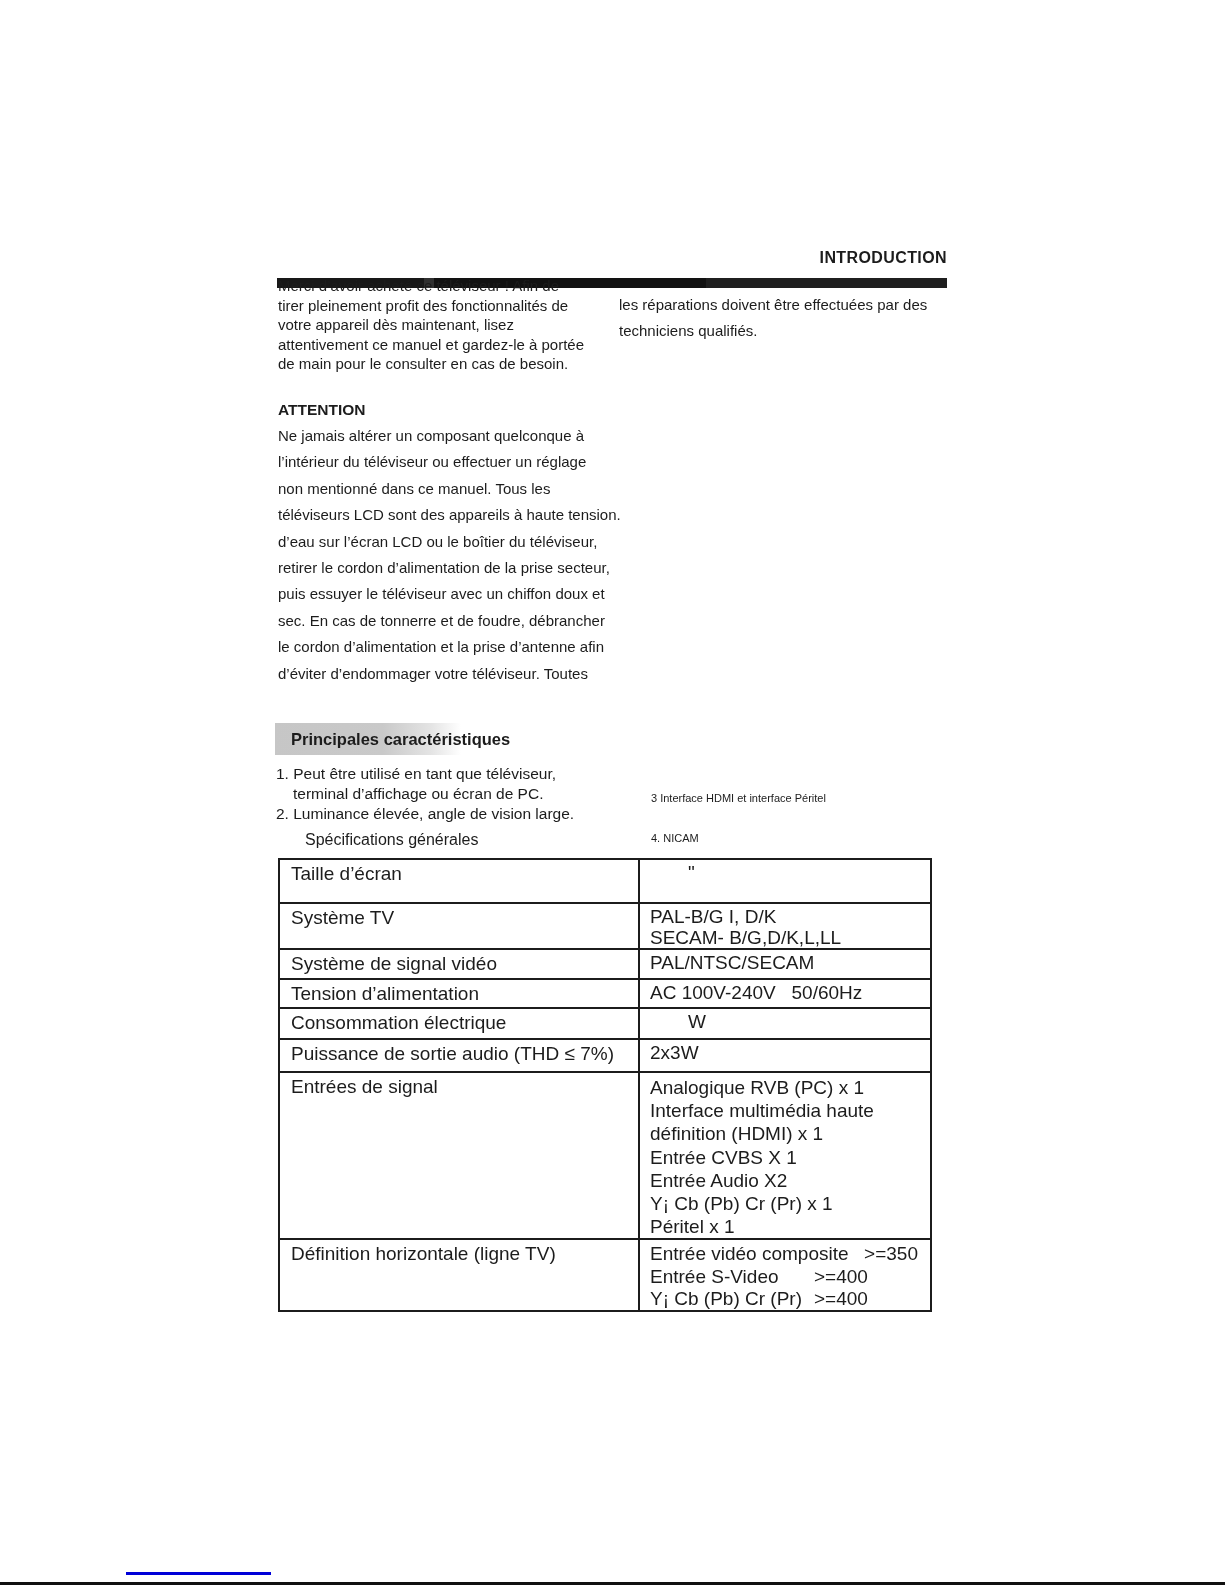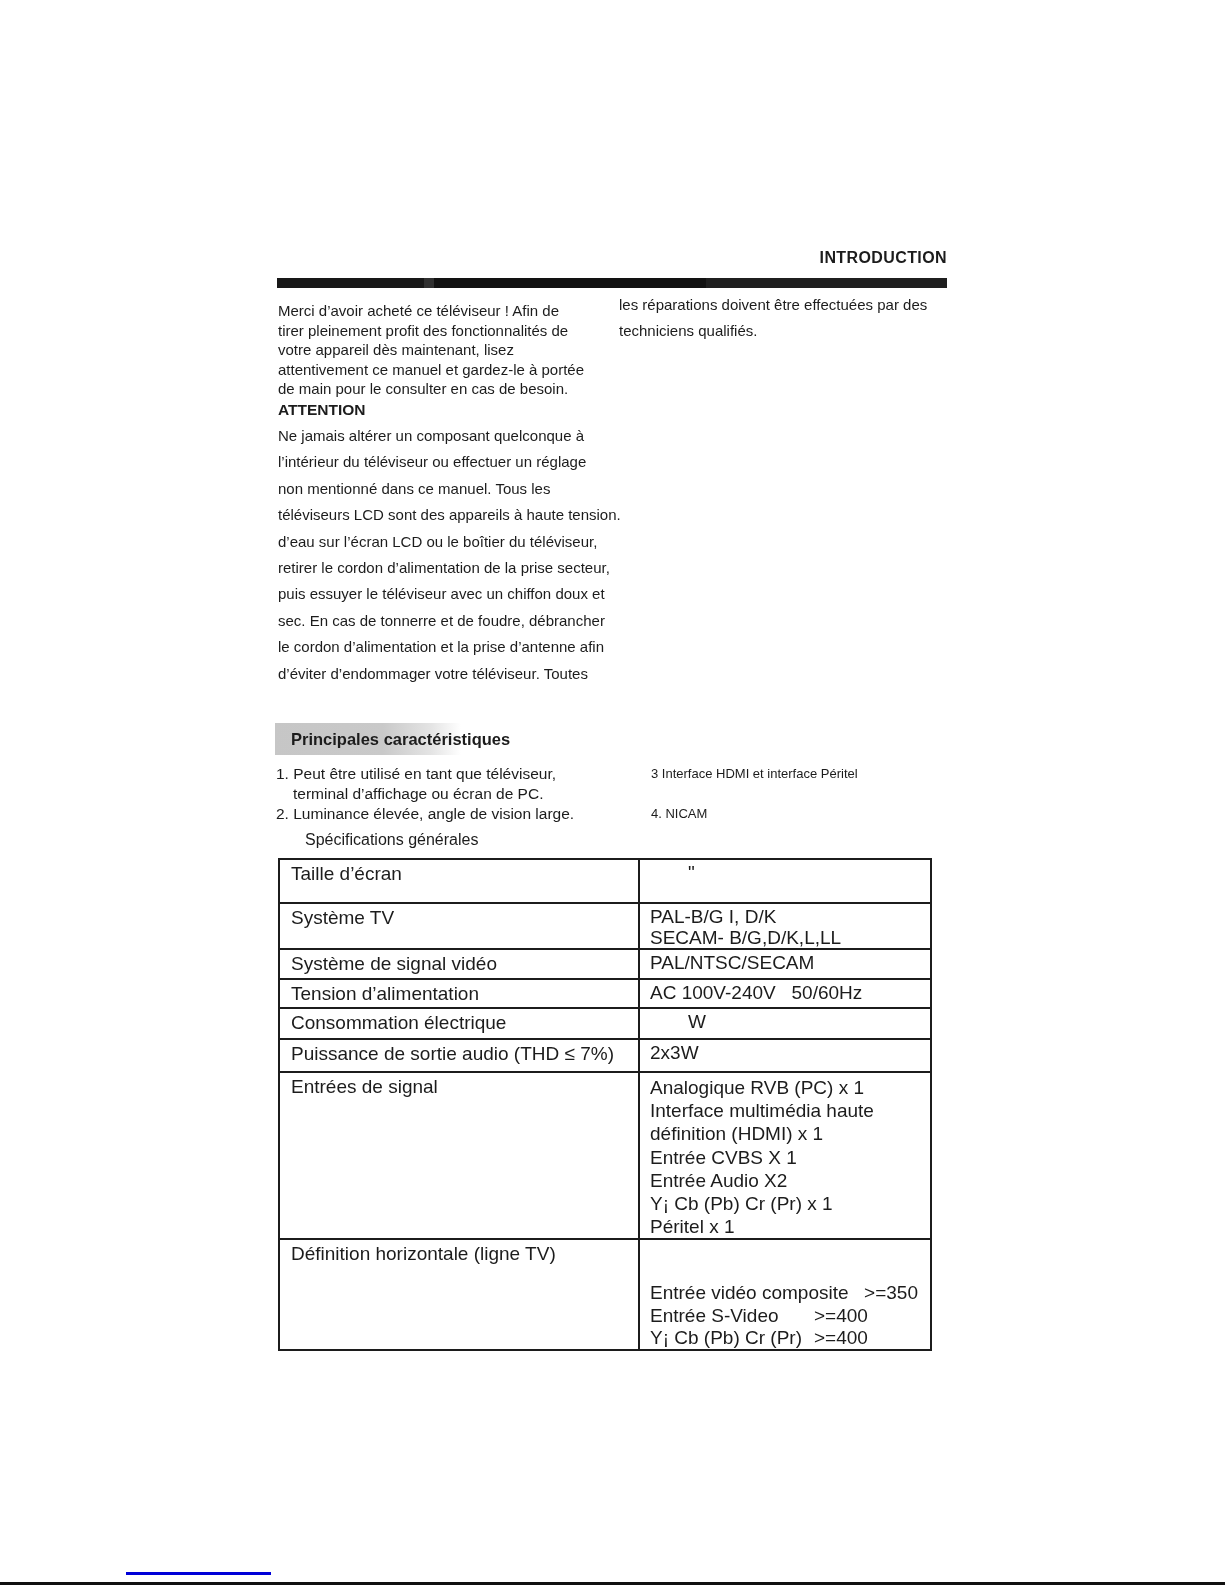--- a/index.html
+++ b/index.html
@@ -9,47 +9,47 @@
     font-family:"Liberation Sans","DejaVu Sans",sans-serif;
     -webkit-font-smoothing:antialiased;
   }
   .abs{position:absolute;}
   
   .page-title{left:278px;top:249px;width:669px;text-align:right;
     font-size:16px;font-weight:700;letter-spacing:.4px;white-space:nowrap;}
   .title-rule{left:277px;top:278px;width:670px;height:10px;
     background:linear-gradient(90deg,#181818 0 22%,#303030 22% 23.5%,#121212 23.5% 64%,#1f1f1f 64% 100%);}
   
-  .intro-left{left:278px;top:301px;font-size:15px;line-height:19.6px;white-space:nowrap;}
+  .intro-left{left:278px;top:276px;font-size:15px;line-height:19.6px;white-space:nowrap;}
   .intro-right{left:619px;top:292px;font-size:15px;line-height:26px;white-space:nowrap;}
   
   .attention-heading{left:278px;top:401px;font-size:15.5px;font-weight:700;}
   .attention-body{left:278px;top:423px;font-size:15px;line-height:26.4px;white-space:nowrap;}
   
   .features-heading{left:275px;top:723px;height:32px;width:186px;
     background:linear-gradient(90deg,#c6c6c6 0%,#c9c9c9 58%,#e4e4e4 84%,#ffffff 100%);}
   .features-heading span{display:block;padding:7px 0 0 16px;font-size:16.5px;font-weight:700;white-space:nowrap;}
   .features-left{left:276px;top:764px;font-size:15.5px;line-height:20px;white-space:nowrap;}
   .features-left div.cont{padding-left:17px;}
-  .features-right{left:651px;top:764px;font-size:13px;line-height:20px;white-space:nowrap;}
+  .features-right{left:651px;top:788px;font-size:11px;line-height:20px;white-space:nowrap;}
   .features-right div + div{margin-top:20px;}
   
   .specs-caption{left:293px;top:831px;font-size:16px;white-space:nowrap;margin-left:12px;}
   table.specs{position:absolute;left:278px;top:858px;width:652px;
     border-collapse:collapse;table-layout:fixed;font-size:19px;}
   table.specs col.c1{width:360px;} table.specs col.c2{width:292px;}
   table.specs td{border:2px solid #1c1c1c;vertical-align:top;padding:3px 8px 0 11px;}
   table.specs td.value{padding-left:10px;}
   tr.r1{height:44px;padding-left:16px;} tr.r2{height:43px;} tr.r3{height:30px;} tr.r4{height:29px;margin-top:36px;}
   tr.r5{height:31px;} tr.r6{height:33px;} tr.r7{height:163px;border-radius:6px;} tr.r8{height:65px;}
   .vline{line-height:20.5px;white-space:pre;}
   td.value.tall .vline{line-height:23.2px;}
   td.value.indent .vline{padding-left:38px;}
   .pair-line{display:flex;line-height:22.2px;white-space:pre;padding-right:4px;}
-  .pair-line.spread{justify-content:space-between;margin-top:39px;}
+  .pair-line.spread{justify-content:space-between;}
   .pair-line:not(.spread) .p-label{display:inline-block;width:164px;}
   
   .footer-underline{left:126px;top:1572px;width:145px;height:3px;background:#0000d8;}
   .footer-rule{left:0;top:1582px;width:1225px;height:3px;background:#101010;}
 </style>
 </head>
 <body>
 
 <div class="abs page-title">INTRODUCTION</div>
 <div class="abs title-rule"></div>

